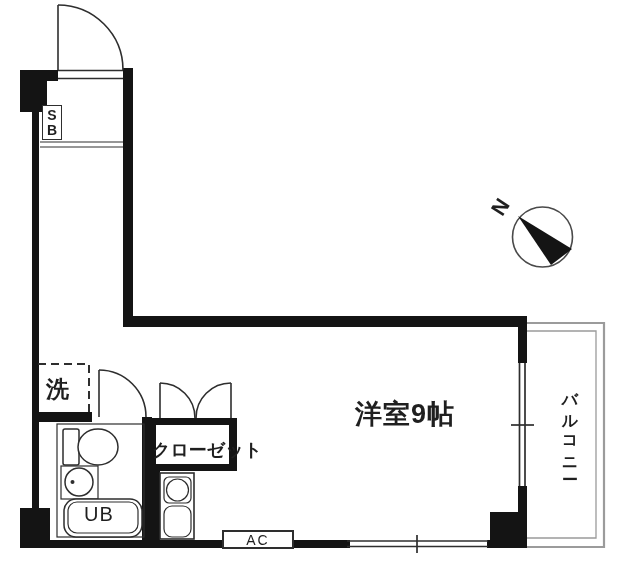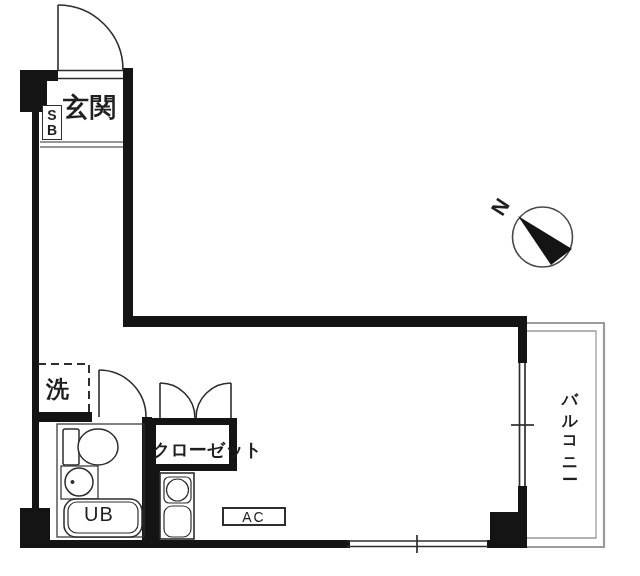--- a/index.html
+++ b/index.html
@@ -23,21 +23,21 @@
   .ring{stroke:#4a4a4a;stroke-width:1.6;fill:none;}
   .needle{fill:var(--wall);}
   .lbl{position:absolute;white-space:nowrap;}
   .lbl-genkan{left:63px;top:90px;width:54px;font-size:26px;font-weight:600;letter-spacing:1px;}
   .sb-box{position:absolute;left:42px;top:105px;width:20px;height:35px;border:1.5px solid var(--line);
     box-sizing:border-box;display:flex;flex-direction:column;align-items:center;justify-content:center;
     background:#fff;font-size:14px;line-height:15px;font-weight:600;}
   .lbl-laundry{left:46px;top:374px;font-size:23px;font-weight:600;}
   .lbl-closet{left:152px;top:438px;width:82px;font-size:18px;text-align:center;font-weight:600;}
   .lbl-ub{left:80px;top:503px;width:38px;font-size:20px;text-align:center;letter-spacing:1px;}
-  .ac-box{position:absolute;left:222px;top:507px;width:64px;height:19px;border:2px solid var(--line);
+  .ac-box{position:absolute;left:222px;top:530px;width:72px;height:19px;border:2px solid var(--line);
     box-sizing:border-box;background:#fff;display:flex;align-items:center;justify-content:center;
     font-size:14px;letter-spacing:2px;}
   .lbl-room{left:326px;top:396px;width:158px;font-size:27px;font-weight:600;text-align:center;letter-spacing:1px;}
   .lbl-balcony{left:559px;top:381px;height:145px;font-size:16px;font-weight:600;
     writing-mode:vertical-rl;text-orientation:upright;letter-spacing:4px;}
   .lbl-north{left:493px;top:195px;font-size:21px;font-weight:bold;transform:rotate(-57deg);}
 </style>
 </head>
 <body>
 
@@ -120,34 +120,34 @@
       <path class="balc" d="M527,323 H604 V547 H527"></path>
       <path class="balc-in" d="M527,331 H596 V538 H527"></path>
     </g>
 
     <g>
       <circle class="ring" cx="542.5" cy="237" r="30"></circle>
       <polygon class="needle" points="518,216 572,249 551,265"></polygon>
     </g>
   </svg>
 
-  <div class="lbl lbl-genkan">玄関</div>
 
   <div class="sb-box">
     <span>S</span>
     <span>B</span>
   </div>
 
   <div class="lbl lbl-laundry">洗</div>
 
   <div class="lbl lbl-closet">クローゼット</div>
 
   <div class="lbl lbl-ub">UB</div>
 
   <div class="ac-box">
     <span>AC</span>
   </div>
 
+  <div class="lbl lbl-room">洋室9帖</div>
 
   <div class="lbl lbl-balcony">バルコニー</div>
 
   <div class="lbl lbl-north">N</div>
 </div>
 
 </body></html>

